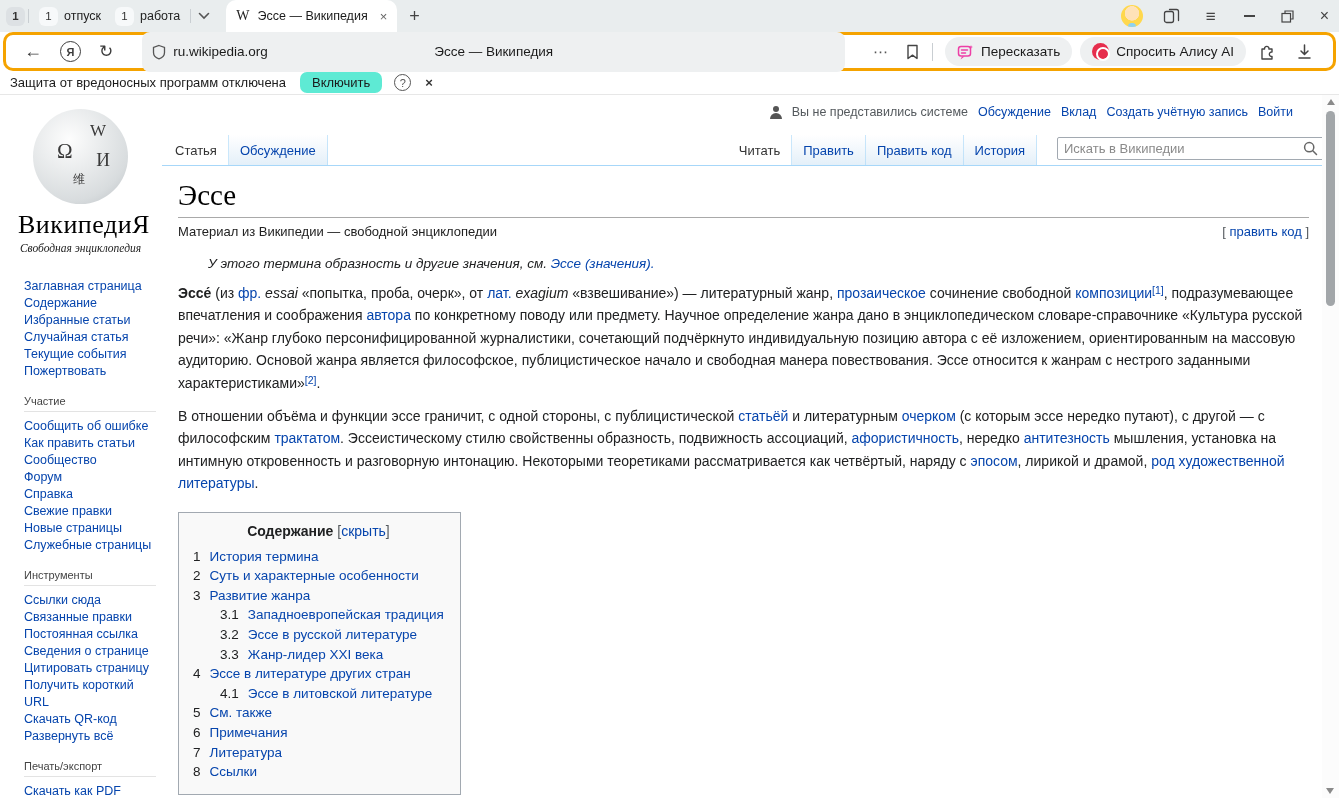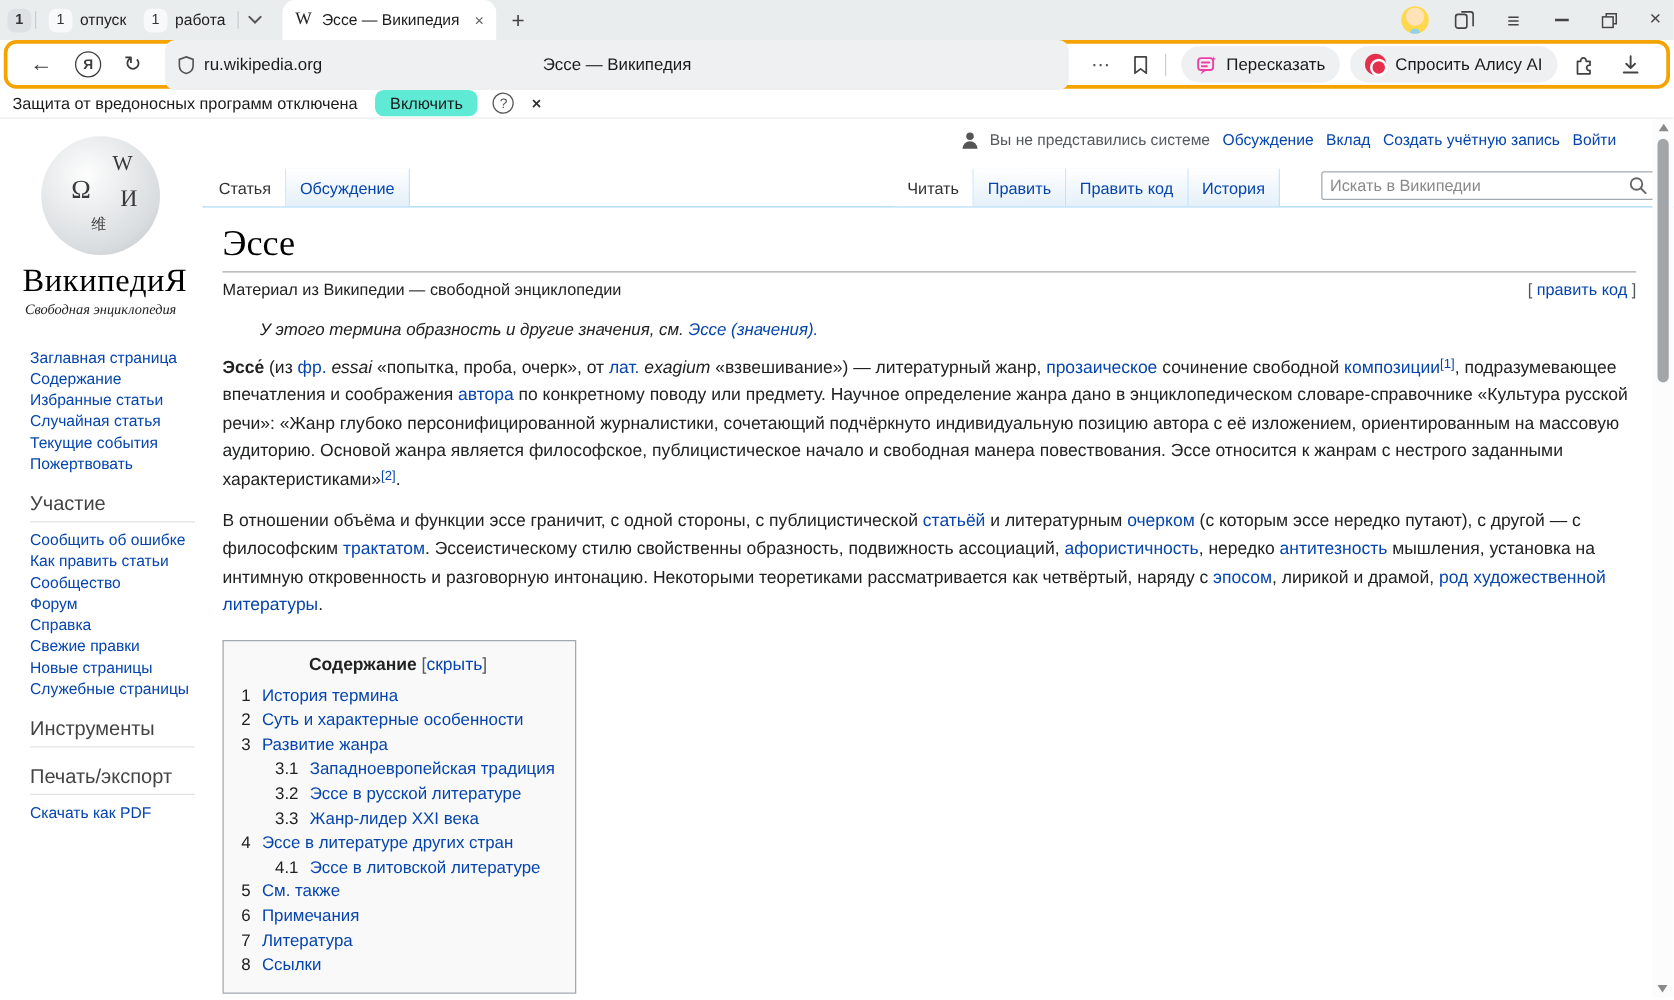--- a/index.html
+++ b/index.html
@@ -22,21 +22,21 @@
 .tabbar-spacer{flex:1}
 .winctl{display:flex;align-items:center}
 .avatar{width:22px;height:22px;border-radius:50%;background:radial-gradient(circle at 50% 38%,#ffe2b8 0 7px,#ffd84d 7.5px 100%);position:relative;overflow:hidden}
 .avatar:after{content:"";position:absolute;left:7px;bottom:-3px;width:8px;height:7px;border-radius:4px;background:#8fd2ef}
 .ctl{margin-left:26px;color:#444;font-size:15px;line-height:1}
 .min-glyph{width:11px;height:1.5px;background:#444;margin-left:28px}
 
 .toolbar{height:39px;background:#fff;display:flex;align-items:center;padding:0 9px;border:3px solid #F5A300;border-radius:10px;margin:0 3px;position:relative}
 .tb-ic{color:#3c3c3c;margin:0 9px;display:flex;align-items:center}
 .ya-circle{width:21px;height:21px;border:1.6px solid #3c3c3c;border-radius:50%;display:flex;align-items:center;justify-content:center;font-size:11px;font-weight:bold;color:#3c3c3c}
-.url-pill{flex:1;height:40px;background:#eef0f1;border-radius:8px;display:flex;align-items:center;position:relative;padding:0 10px;margin:0 10px}
+.url-pill{flex:1;height:40px;background:#eef0f1;border-radius:8px;display:flex;align-items:center;position:relative;padding:0 10px;margin:0 20px}
 .url-text{font-size:13.5px;color:#1b1b1b;margin-left:7px}
 .pill-title{position:absolute;left:50%;transform:translateX(-50%);font-size:13.5px;color:#1b1b1b;white-space:nowrap}
 .chip-btn{display:flex;align-items:center;gap:7px;height:29px;padding:0 12px;border-radius:15px;background:#eef0f1;font-size:13.5px;color:#1b1b1b;margin-left:8px;white-space:nowrap}
 .alice-dot{width:17px;height:17px;border-radius:50%;background:#E62E4D;position:relative}
 .alice-dot:after{content:"";position:absolute;left:3.5px;top:3.5px;width:10px;height:10px;border-radius:50%;border:2.6px solid #fff}
 .dots{font-size:15px;color:#555;letter-spacing:1px;margin:0 8px}
 
 .notif{height:24px;background:#fff;border-bottom:1px solid #e7e7e7;display:flex;align-items:center;padding:0 10px;font-size:13px;color:#1b1b1b}
 .notif-btn{background:#5eead4;border-radius:7px;padding:3px 12px;font-size:13px;color:#1b1b1b;margin-left:14px}
 .qmark{width:17px;height:17px;border:1.3px solid #555;border-radius:50%;display:flex;align-items:center;justify-content:center;font-size:11px;color:#555;margin-left:12px}
@@ -53,36 +53,36 @@
 .logo{width:125px;text-align:center;margin-left:-6px}
 .globe{width:95px;height:95px;margin:4px auto 6px;border-radius:50%;background:radial-gradient(circle at 38% 32%,#fdfdfd,#d8dcde 70%,#b9bec2);position:relative;font-family:"Liberation Serif",serif;color:#3a3a3a}
 .globe span{position:absolute;font-size:17px}
 .globe .g1{left:24px;top:30px;font-size:21px}
 .globe .g2{right:22px;top:12px}
 .globe .g3{right:18px;top:40px;font-size:19px}
 .globe .g4{left:40px;bottom:16px;font-size:12px}
 .wordmark{font-family:"Liberation Serif",serif;font-size:26px;color:#000;letter-spacing:.5px}
 .tagline{font-family:"Liberation Serif",serif;font-style:italic;font-size:11.5px;color:#222;margin-top:2px}
 .portal{margin-top:15px;width:132px}
-.portal-h{font-size:16px;color:#444;padding-bottom:4px;border-bottom:1px solid #e3e3e3;margin-bottom:6px;font-weight:normal}
+.portal-h{font-size:11px;color:#444;padding-bottom:4px;border-bottom:1px solid #e3e3e3;margin-bottom:6px;font-weight:normal}
 .plist a,.plist .pl{display:block;color:#0645AD;line-height:17px;text-decoration:none;cursor:pointer}
 .nav-first{margin-top:24px}
 
 .content{flex:1;position:relative;min-width:0}
 .personal{position:absolute;top:10px;right:46px;display:flex;align-items:center;gap:10px;font-size:12.5px;white-space:nowrap}
 .personal .grey{color:#54595d}
 .personal a{color:#0645AD;text-decoration:none}
 .person-ic{width:12px;height:12px;position:relative}
 .person-ic:before{content:"";position:absolute;left:3px;top:0;width:6px;height:6px;border-radius:50%;background:#555}
 .person-ic:after{content:"";position:absolute;left:0;bottom:-1px;width:12px;height:6px;border-radius:6px 6px 0 0;background:#555}
 .tabsrow{margin-top:40px;height:31px;border-bottom:1px solid #a7d7f9;display:flex;justify-content:space-between;align-items:flex-end;padding-left:2px}
 .wtabs{display:flex;height:30px}
 .wtab{height:30px;margin-bottom:-1px;padding:0 11px;display:flex;align-items:center;font-size:13px;color:#0645AD;background:linear-gradient(to bottom,#ffffff 0%,#e4f0f9 100%);border-right:1px solid rgba(167,215,249,.6);cursor:pointer}
 .wtab.active{background:#fff;color:#333;border-right:1px solid rgba(167,215,249,.6)}
-.tabs-right{display:flex;align-items:flex-end;gap:17px}
+.tabs-right{display:flex;align-items:flex-end;gap:4px}
 .searchbox{align-self:center;display:flex;align-items:center;width:268px;height:23px;border:1px solid #a2a9b1;border-radius:2px;margin:0 14px 3px 16px;padding:0 6px;background:#fff}
 .searchbox input{flex:1;border:none;outline:none;font-size:13px;color:#222;font-family:"Liberation Sans",sans-serif;background:transparent}
 .searchbox input::placeholder{color:#8a8a8a}
 
 .article{padding:13px 30px 0 16px}
 .h1row{border-bottom:1px solid #a9a9a9;padding-bottom:5px}
 .h1{font-family:"Liberation Serif",serif;font-size:29px;font-weight:normal;color:#000}
 .subrow{display:flex;justify-content:space-between;align-items:baseline;margin-top:6px;font-size:13px;color:#222}
 .editsec{font-size:13px;white-space:nowrap}
 .hatnote{margin:17px 0 11px 30px;font-size:13.5px;color:#202122}
@@ -243,20 +243,31 @@
           <span class="pl">Форум</span>
           <span class="pl">Справка</span>
           <span class="pl">Свежие правки</span>
           <span class="pl">Новые страницы</span>
           <span class="pl">Служебные страницы</span>
         </div>
     </div>
 
     <div class="portal">
       <div class="portal-h">Инструменты</div>
+      <div class="plist">
+
+      <span class="pl">Ссылки сюда</span>
+          <span class="pl">Связанные правки</span>
+          <span class="pl">Постоянная ссылка</span>
+          <span class="pl">Сведения о странице</span>
+          <span class="pl">Цитировать страницу</span>
+          <span class="pl">Получить короткий URL</span>
+          <span class="pl">Скачать QR-код</span>
+          <span class="pl">Развернуть всё</span>
+        </div>
     </div>
 
     <div class="portal">
       <div class="portal-h">Печать/экспорт</div>
       <div class="plist">
 
       <span class="pl">Скачать как PDF</span>
         </div>
     </div>
 

